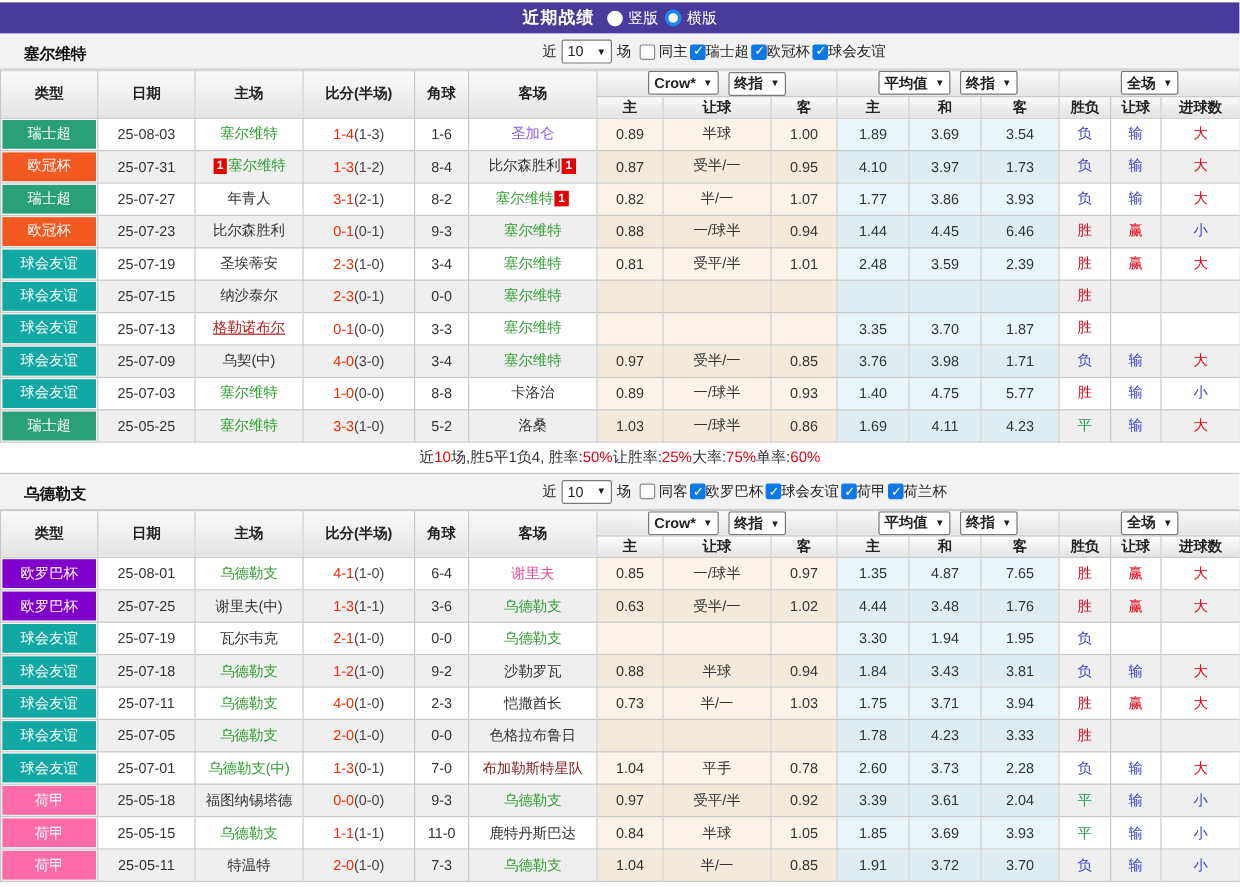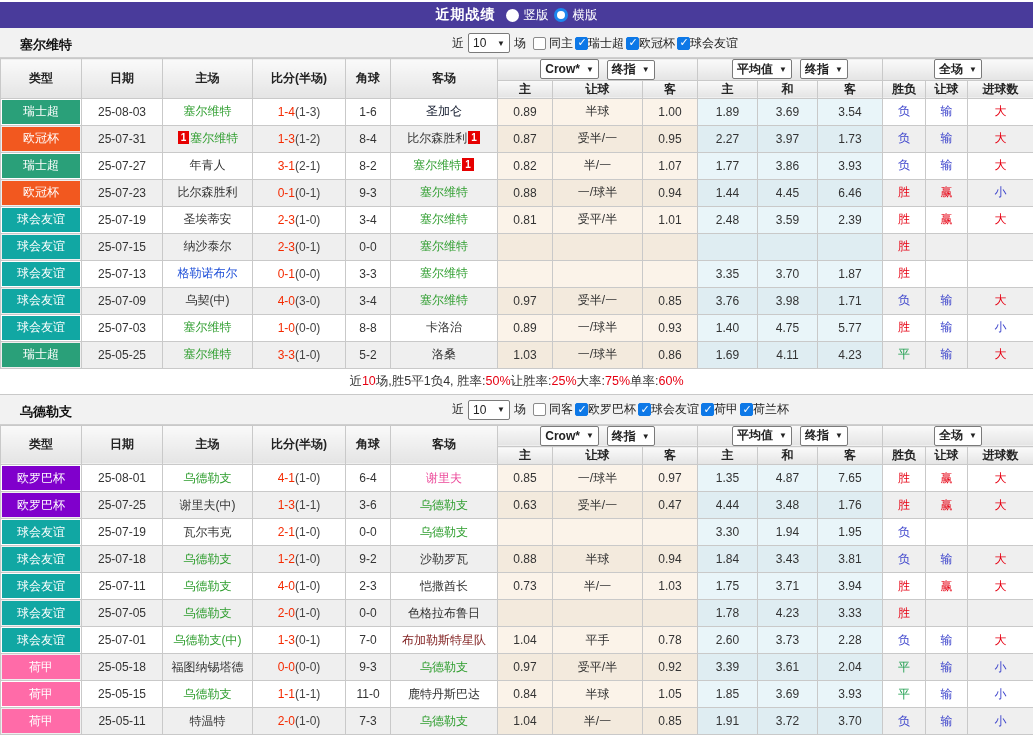--- a/index.html
+++ b/index.html
@@ -138,21 +138,21 @@
         </thead>
         <tbody>
           <tr>
             <td class="c-league">
               <div class="badge" style="background: rgb(42, 160, 121);">瑞士超</div>
             </td>
             <td>25-08-03</td>
             <td><span style="color: rgb(47, 158, 47);">塞尔维特</span></td>
             <td><span class="ft">1-4</span><span class="ht">(1-3)</span></td>
             <td>1-6</td>
-            <td><span style="color: #0f172a;">圣加仑</span></td>
+            <td><span style="color: #8b5cf6;">圣加仑</span></td>
             <td class="c-odds">0.89</td>
             <td class="c-odds">半球</td>
             <td class="c-odds">1.00</td>
             <td class="c-avg">1.89</td>
             <td class="c-avg">3.69</td>
             <td class="c-avg">3.54</td>
             <td style="color: rgb(61, 68, 204);">负</td>
             <td style="color: rgb(61, 68, 204);">输</td>
             <td style="color: rgb(230, 0, 18);">大</td>
           </tr>
@@ -161,21 +161,21 @@
               <div class="badge" style="background: rgb(242, 88, 31);">欧冠杯</div>
             </td>
             <td>25-07-31</td>
             <td><span class="card">1</span><span style="color: rgb(47, 158, 47);">塞尔维特</span></td>
             <td><span class="ft">1-3</span><span class="ht">(1-2)</span></td>
             <td>8-4</td>
             <td><span style="color: rgb(51, 51, 51);">比尔森胜利</span><span class="card">1</span></td>
             <td class="c-odds">0.87</td>
             <td class="c-odds">受半/一</td>
             <td class="c-odds">0.95</td>
-            <td class="c-avg">2.27</td>
+            <td class="c-avg">4.10</td>
             <td class="c-avg">3.97</td>
             <td class="c-avg">1.73</td>
             <td style="color: rgb(61, 68, 204);">负</td>
             <td style="color: rgb(61, 68, 204);">输</td>
             <td style="color: rgb(230, 0, 18);">大</td>
           </tr>
           <tr>
             <td class="c-league">
               <div class="badge" style="background: rgb(42, 160, 121);">瑞士超</div>
             </td>
@@ -249,21 +249,21 @@
             <td class="c-avg"></td>
             <td style="color: rgb(230, 0, 18);">胜</td>
             <td></td>
             <td></td>
           </tr>
           <tr>
             <td class="c-league">
               <div class="badge" style="background: rgb(17, 167, 163);">球会友谊</div>
             </td>
             <td>25-07-13</td>
-            <td><span style="color: #1d4ed8;">格勒诺布尔</span></td>
+            <td><span style="color: #b91c1c; text-decoration: underline;">格勒诺布尔</span></td>
             <td><span class="ft">0-1</span><span class="ht">(0-0)</span></td>
             <td>3-3</td>
             <td><span style="color: rgb(47, 158, 47);">塞尔维特</span></td>
             <td class="c-odds"></td>
             <td class="c-odds"></td>
             <td class="c-odds"></td>
             <td class="c-avg">3.35</td>
             <td class="c-avg">3.70</td>
             <td class="c-avg">1.87</td>
             <td style="color: rgb(230, 0, 18);">胜</td>
@@ -445,21 +445,21 @@
             <td class="c-league">
               <div class="badge" style="background: rgb(128, 0, 204);">欧罗巴杯</div>
             </td>
             <td>25-07-25</td>
             <td><span style="color: rgb(51, 51, 51);">谢里夫(中)</span></td>
             <td><span class="ft">1-3</span><span class="ht">(1-1)</span></td>
             <td>3-6</td>
             <td><span style="color: rgb(47, 158, 47);">乌德勒支</span></td>
             <td class="c-odds">0.63</td>
             <td class="c-odds">受半/一</td>
-            <td class="c-odds">0.47</td>
+            <td class="c-odds">1.02</td>
             <td class="c-avg">4.44</td>
             <td class="c-avg">3.48</td>
             <td class="c-avg">1.76</td>
             <td style="color: rgb(230, 0, 18);">胜</td>
             <td style="color: rgb(230, 0, 18);">赢</td>
             <td style="color: rgb(230, 0, 18);">大</td>
           </tr>
           <tr>
             <td class="c-league">
               <div class="badge" style="background: rgb(17, 167, 163);">球会友谊</div>

